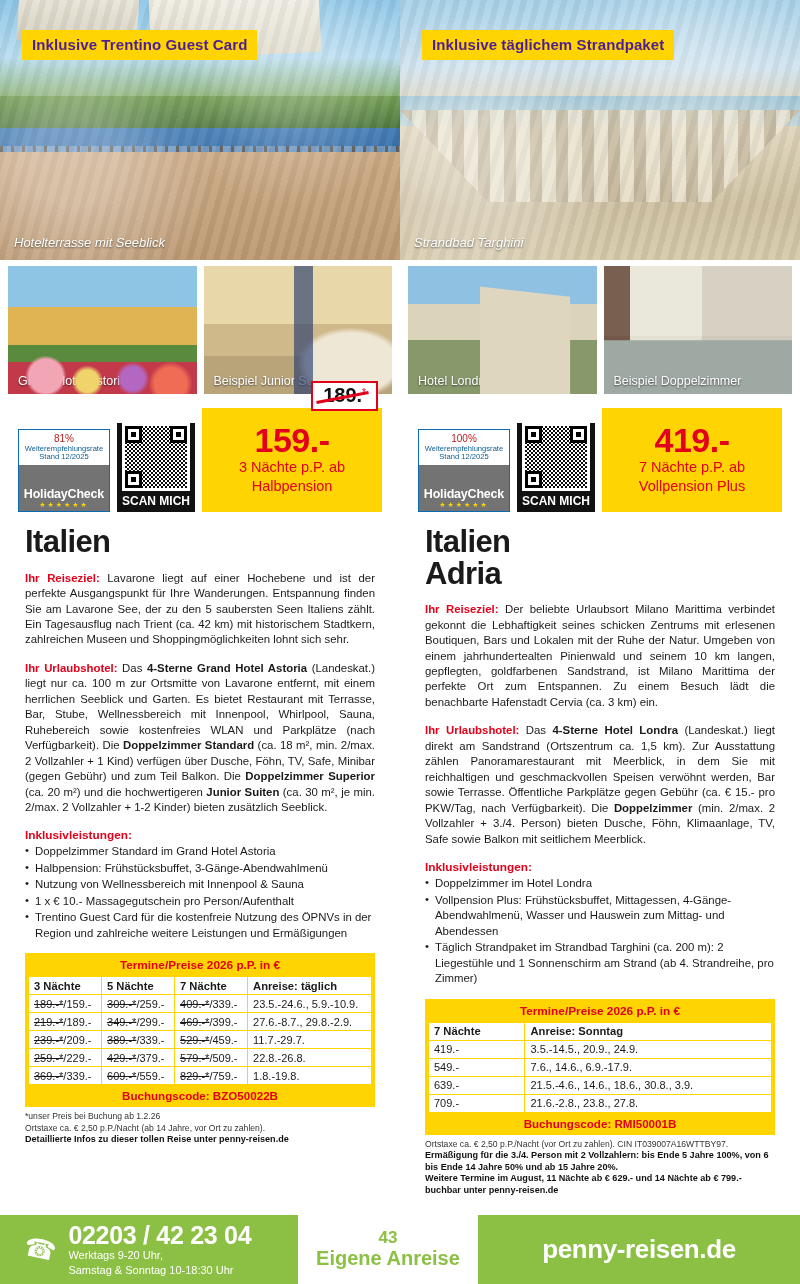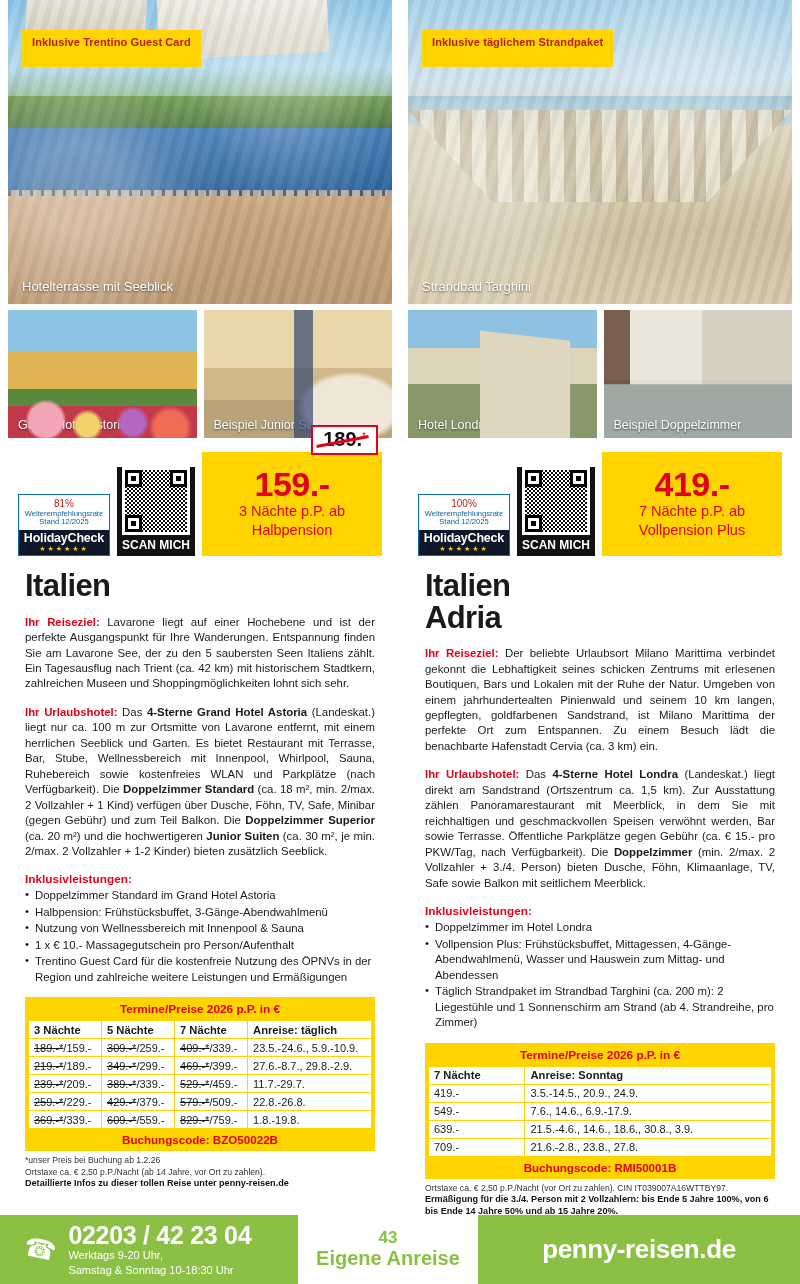--- a/index.html
+++ b/index.html
@@ -14,23 +14,24 @@
 
   .page { width: 800px; height: 1284px; position: relative; }
 
   .columns { display: flex; width: 800px; }
   .col { width: 400px; position: relative; }
 
   
   .photo-block { position: relative; }
   .hero {
     position: relative;
-    height: 304px;
-    margin: 0 8px;
+    height: 260px;
+    margin: 0 0;
     overflow: hidden;
+    font-style: italic;
   }
   .hero-left {
     background:
       linear-gradient(180deg,#8fc7e8 0%,#b6dcf0 22%,#7fa85a 40%,#3f7ab5 55%,#cfa98a 70%,#c59d7d 100%);
   }
   .hero-right {
     background:
       linear-gradient(180deg,#a9d3ea 0%,#cfe3ef 26%,#dcd3be 40%,#ded2b6 62%,#e8dcc4 100%);
   }
   .hero::after {
@@ -81,25 +82,25 @@
     position:absolute; left:0; right:0; top:110px; height:92px;
     background:
       repeating-linear-gradient(90deg, rgba(196,183,156,.9) 0 12px, rgba(235,228,208,.85) 12px 26px);
     clip-path: polygon(0 0, 100% 0, 78% 100%, 22% 100%);
   }
 
   .banner {
     position: absolute;
     top: 30px; left: 22px;
     background: #ffd400;
-    color: #b91c1c;
+    color: #4c1d95;
     font-weight: bold;
-    font-size: 11px;
+    font-size: 15px;
     letter-spacing: .1px;
-    padding: 6px 10px 19px 10px;
+    padding: 6px 10px 7px 10px;
     z-index: 5;
     white-space: nowrap;
   }
   .hero-caption {
     position: absolute;
     left: 14px; bottom: 10px;
     color: #ffffff;
     font-size: 13px;
     text-shadow: 0 1px 2px rgba(0,0,0,.55);
     z-index: 4;
@@ -144,21 +145,21 @@
   .hc-badge {
     width: 92px;
     border: 1px solid #0a6bb0;
     background: #fff;
     text-align: center;
     overflow: hidden;
   }
   .hc-top { padding: 4px 2px 3px; }
   .hc-pct { font-size: 10px; font-weight: normal; color: #b91c1c; line-height: 1.05; }
   .hc-sub { font-size: 7.6px; color: #0a5c96; line-height: 1.15; }
-  .hc-bot { background: #0f172a; color: #fff; padding: 1px 2px 3px; }
+  .hc-bot { background: #737373; color: #fff; padding: 22px 2px 3px; }
   .hc-name { font-size: 12.5px; font-weight: bold; letter-spacing: -.2px; }
   .hc-stars { font-size: 7px; color: #ffd400; letter-spacing: 2px; line-height: 1; }
 
   .qr-box { width: 78px; background: #111; padding: 0 5px 2px 5px; }
   .qr-img { width: 68px; height: 68px; background: #fff; position: relative; }
   .qr-img::before {
     content:""; position:absolute; inset:3px;
     background-image:
       repeating-linear-gradient(90deg,#000 0 2px, #fff 2px 4px),
       repeating-linear-gradient(0deg,#000 0 2px, #fff 2px 4px);

